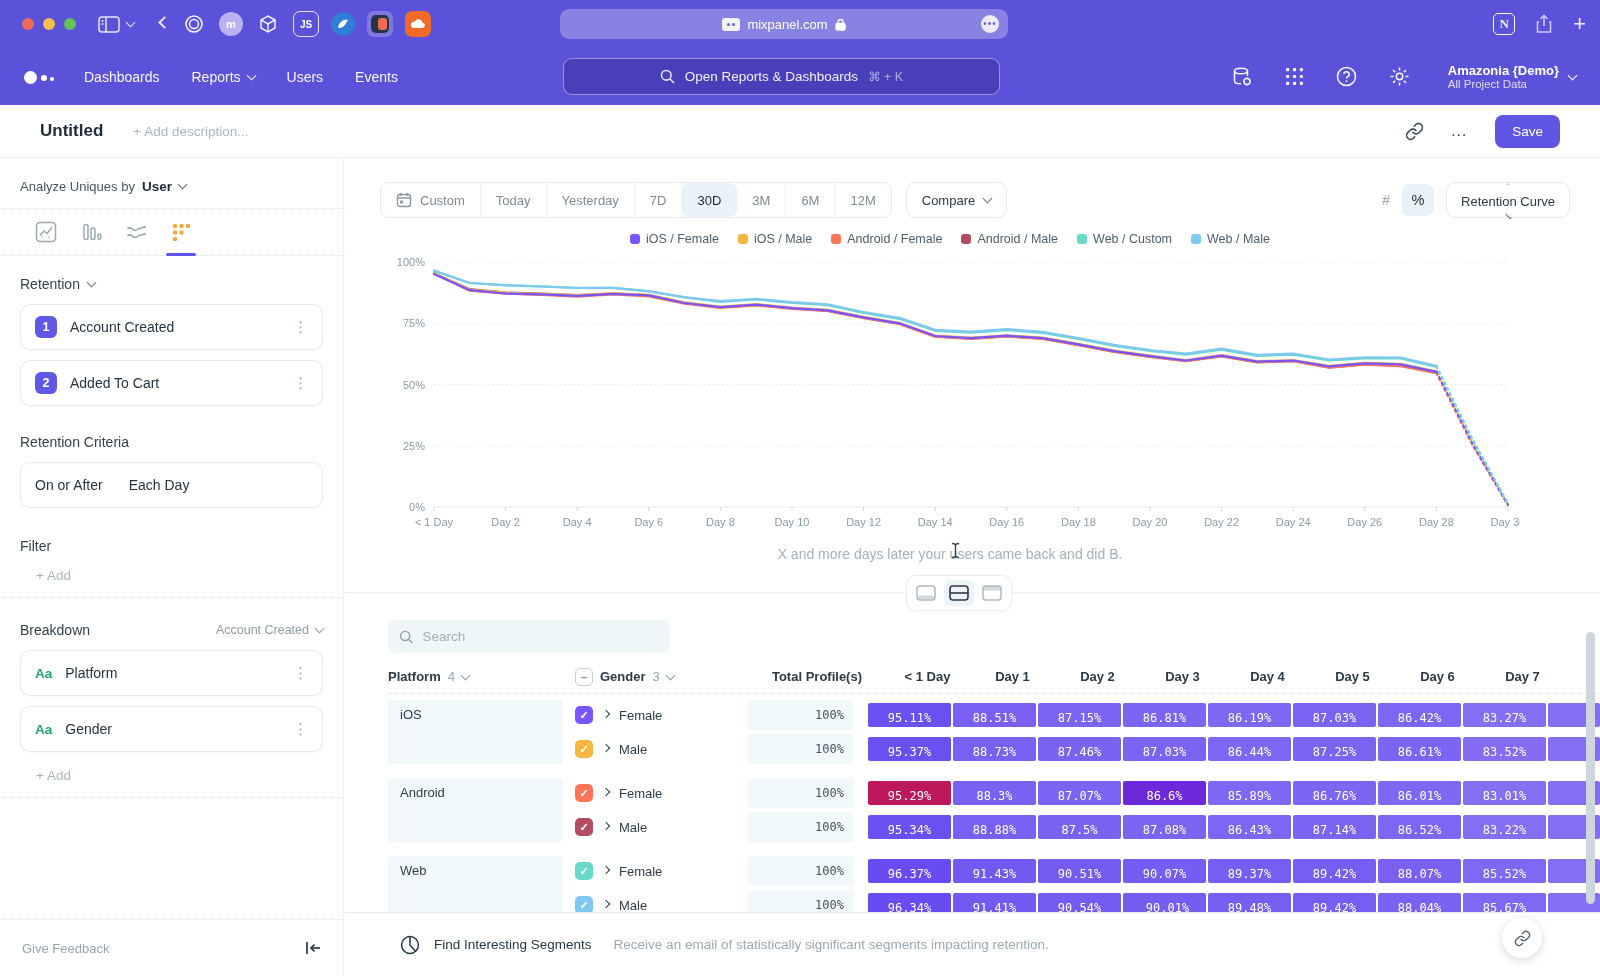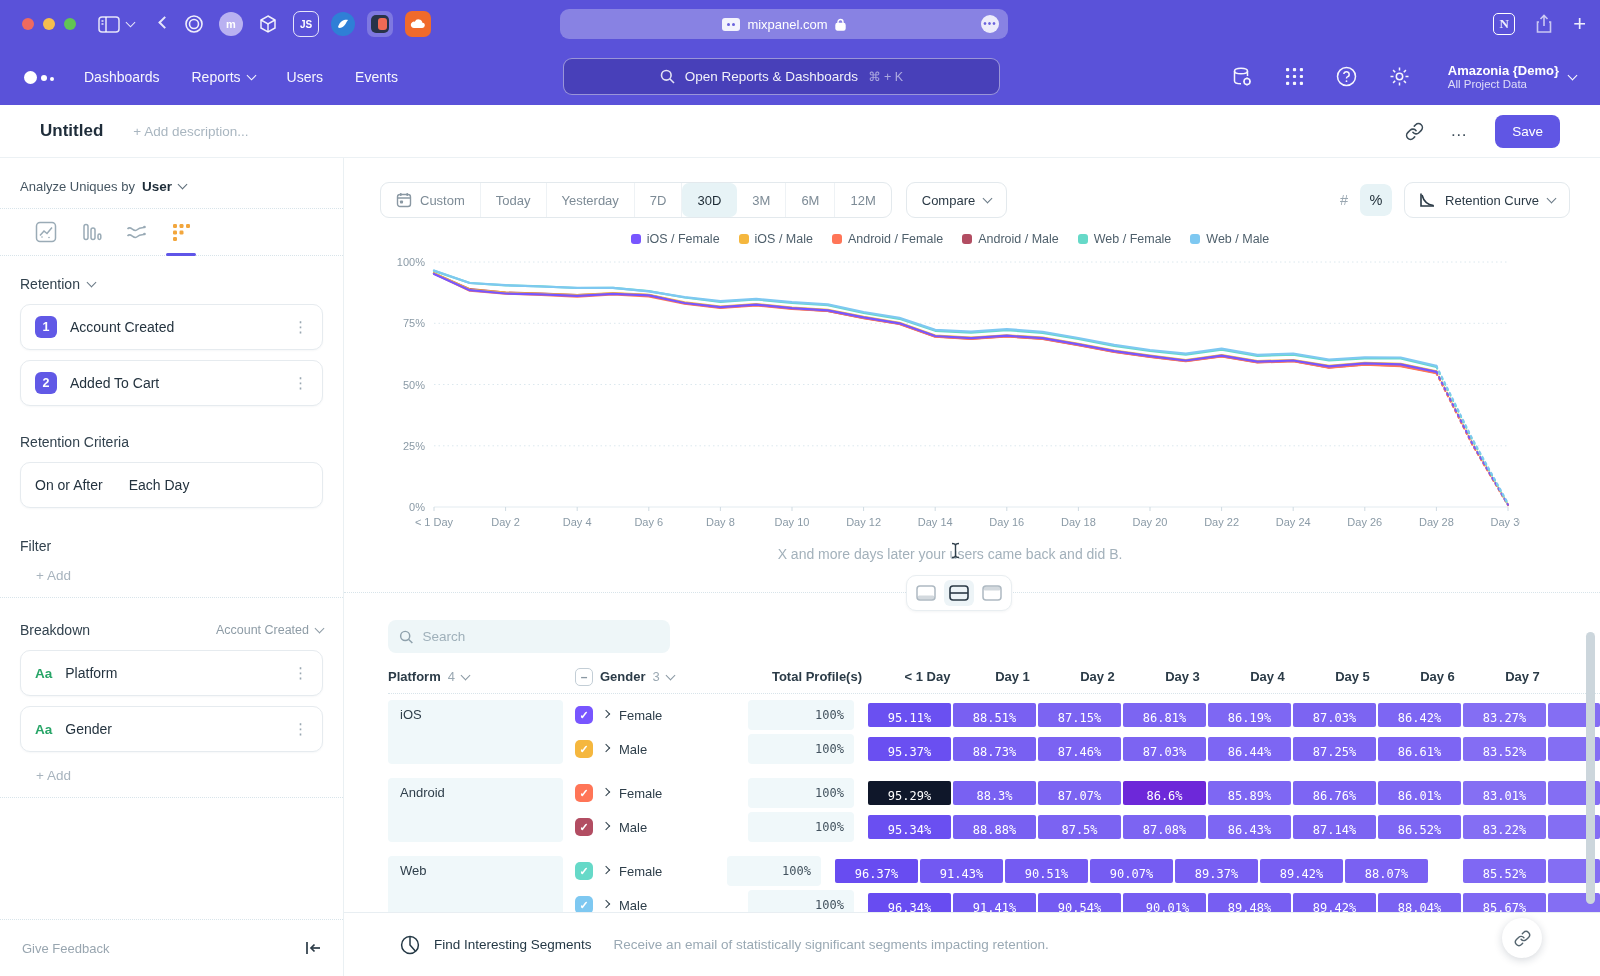--- a/index.html
+++ b/index.html
@@ -69,21 +69,21 @@
   .seg-control { display:flex; border:1px solid #e3e9ed; border-radius:9px; height:36px; overflow:hidden; background:#fff; }
   .seg { font-size:13px; color:#7d8b96; padding:0 15px; display:flex; align-items:center; gap:8px; border-right:1px solid #eef2f5; }
   .seg:last-child { border-right:none; }
   .seg.sel { background:#e7f3f6; color:#1c2a34; font-weight:500; border-radius:7px; border-right-color:transparent; }
   .compare-btn { margin-left:14px; border:1px solid #e3e9ed; border-radius:9px; height:36px; padding:0 15px; display:flex; align-items:center; gap:9px; font-size:13px; color:#2b3a46; background:#fff; }
 
   .right-controls { position:absolute; right:30px; top:24px; display:flex; align-items:center; gap:12px; }
   .fmt-toggle { display:flex; border-radius:8px; overflow:hidden; height:32px; }
   .fmt { width:32px; display:flex; align-items:center; justify-content:center; font-size:14.5px; color:#9aa7b1; background:#fff; }
   .fmt.sel { background:#e7f3f6; color:#1d2b35; border-radius:7px; font-weight:500; }
-  .curve-btn { border:1px solid #e3e9ed; border-radius:9px; height:36px; padding:0 14px; display:flex; align-items:center; gap:9px; font-size:13px; color:#2b3a46; background:#fff; }
+  .curve-btn { border:1px solid #e3e9ed; border-radius:9px; height:36px; padding:0 14px; display:flex; align-items:center; gap:9px; font-size:13px; color:#2b3a46; background:#fff;flex-direction:column; }
 
   .legend { position:absolute; left:36px; top:74px; width:1140px; display:flex; justify-content:center; gap:19px; }
   .lg-item { display:flex; align-items:center; gap:6px; font-size:12.5px; color:#4e5f6b; }
   .lg-item .sw { width:10px; height:10px; border-radius:3px; display:block; }
 
   #chart-wrap { position:absolute; left:36px; top:96px; width:1140px; height:286px; }
   .caption { position:absolute; left:36px; top:388px; width:1140px; text-align:center; font-size:14px; color:#a3b1bb; }
   .text-cursor { position:absolute; left:607px; top:384px; }
 
   .split-divider { position:absolute; left:0; right:0; top:434px; border-top:1px dotted #d8e4ea; }
@@ -472,21 +472,21 @@
       <span class="lg-item">
         <i class="sw" style="background: rgb(255, 117, 87);"></i>
         <span>Android / Female</span>
       </span>
       <span class="lg-item">
         <i class="sw" style="background: rgb(178, 77, 98);"></i>
         <span>Android / Male</span>
       </span>
       <span class="lg-item">
         <i class="sw" style="background: rgb(102, 217, 200);"></i>
-        <span>Web / Female</span>
+        <span>Web / Custom</span>
       </span>
       <span class="lg-item">
         <i class="sw" style="background: rgb(126, 200, 241);"></i>
         <span>Web / Male</span>
       </span>
     </div>
 
   <div id="chart-wrap"><svg width="1140" height="286" viewBox="0 0 1140 286" font-family="Liberation Sans, sans-serif">
         <line x1="54" y1="253.0" x2="1128" y2="253.0" stroke="#e3ebf0" stroke-width="1"></line>
         <text x="45" y="257.0" text-anchor="end" font-size="11" fill="#8a9aa6">0%</text>
@@ -657,21 +657,21 @@
           <div class="platform-cell">Android</div>
           <div class="rows">
             <div class="grow">
               <span class="gcol">
                 <span class="cbx" style="background: rgb(255, 117, 87);">✓</span>
                 <i class="chev chev-r" style="color: rgb(48, 64, 76); width: 6px; height: 6px;"></i>
                 <span class="gname">Female</span>
               </span>
               <span class="total-cell">100%</span>
               <span class="cells">
-                <span class="cell" style="background: #0f172a;">95.29%</span>
+                <span class="cell" style="background: #be185d;">95.29%</span>
                 <span class="cell" style="background: rgb(121, 97, 242);">88.3%</span>
                 <span class="cell" style="background: rgb(124, 100, 242);">87.07%</span>
                 <span class="cell" style="background: #6d28d9;">86.6%</span>
                 <span class="cell" style="background: rgb(126, 103, 243);">85.89%</span>
                 <span class="cell" style="background: rgb(125, 101, 243);">86.76%</span>
                 <span class="cell" style="background: rgb(126, 103, 243);">86.01%</span>
                 <span class="cell" style="background: rgb(133, 111, 243);">83.01%</span>
                 <span class="cell sliver" style="background: rgb(132, 110, 243);"></span>
               </span>
             </div>
@@ -707,21 +707,21 @@
               </span>
               <span class="total-cell">100%</span>
               <span class="cells">
                 <span class="cell" style="background: rgb(104, 76, 241);">96.37%</span>
                 <span class="cell" style="background: rgb(114, 89, 242);">91.43%</span>
                 <span class="cell" style="background: rgb(116, 91, 242);">90.51%</span>
                 <span class="cell" style="background: rgb(117, 92, 242);">90.07%</span>
                 <span class="cell" style="background: rgb(119, 94, 242);">89.37%</span>
                 <span class="cell" style="background: rgb(119, 94, 242);">89.42%</span>
                 <span class="cell" style="background: rgb(122, 97, 242);">88.07%</span>
-                <span class="cell" style="background: rgb(127, 104, 243); margin-left: 33px;">85.52%</span>
+                <span class="cell" style="background: rgb(127, 104, 243);">85.52%</span>
                 <span class="cell sliver" style="background: rgb(132, 110, 243);"></span>
               </span>
             </div>
             <div class="grow">
               <span class="gcol">
                 <span class="cbx" style="background: rgb(126, 200, 241);">✓</span>
                 <i class="chev chev-r" style="color: rgb(48, 64, 76); width: 6px; height: 6px;"></i>
                 <span class="gname">Male</span>
               </span>
               <span class="total-cell">100%</span>

